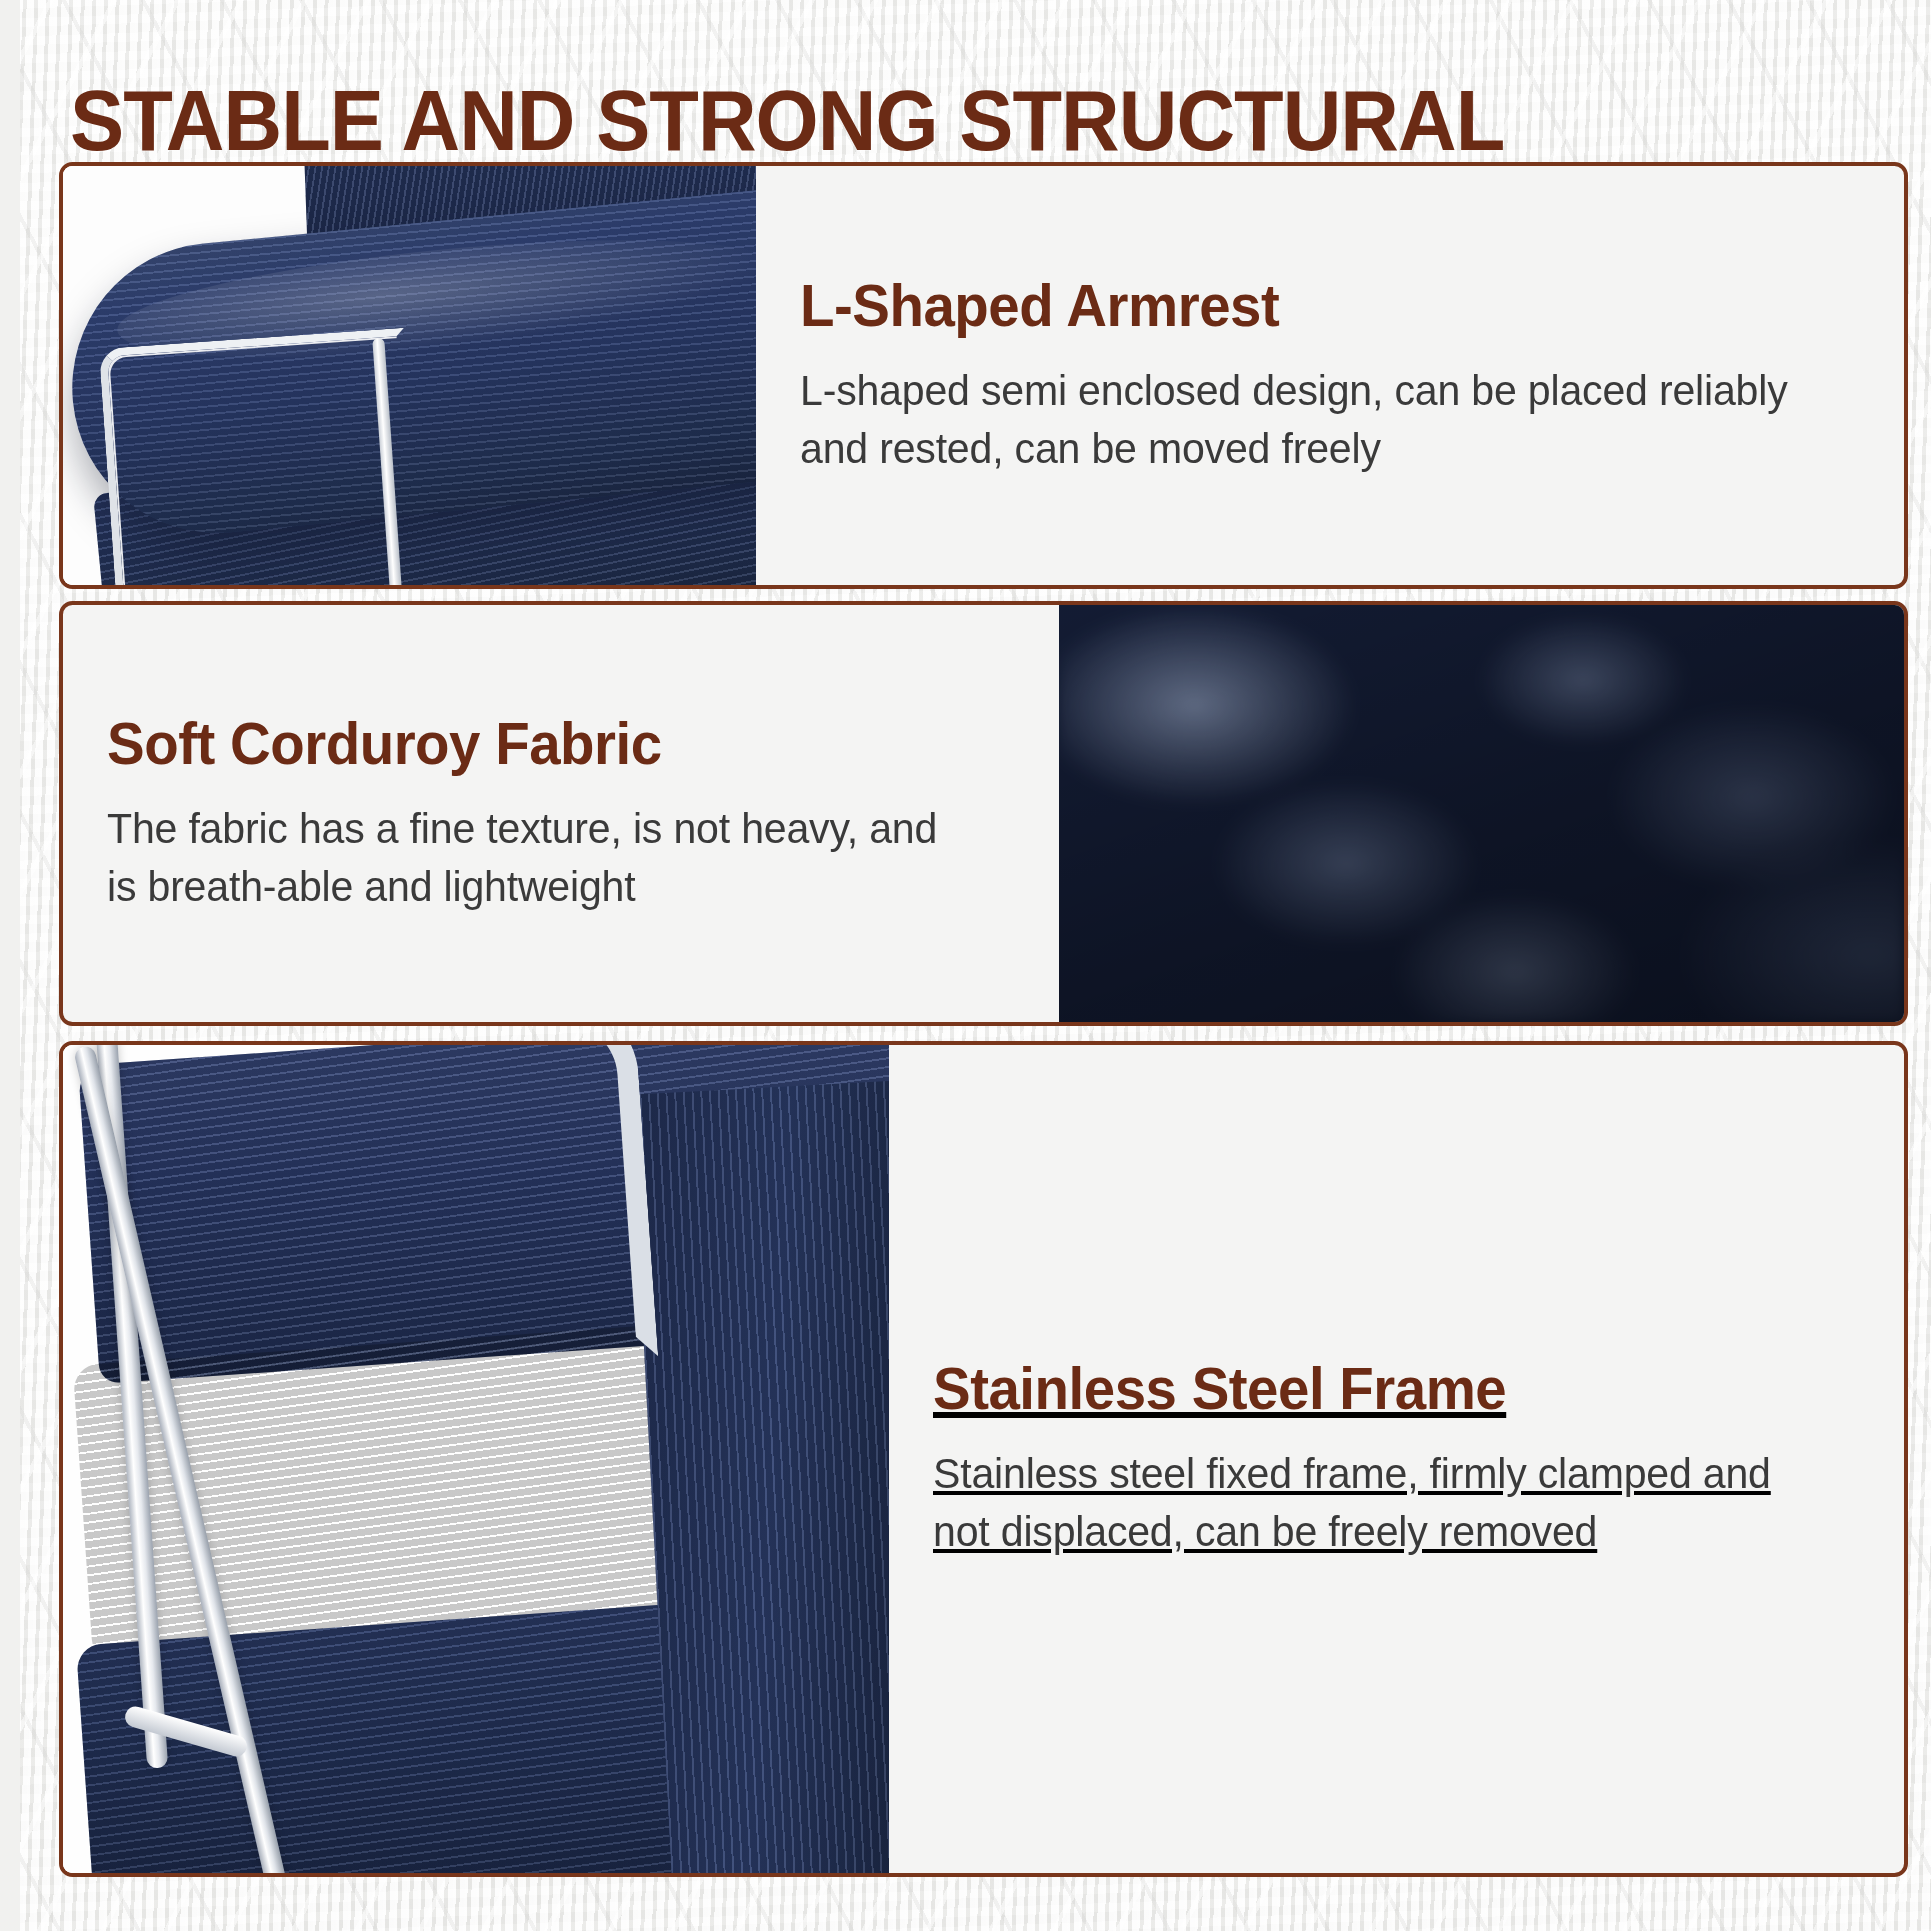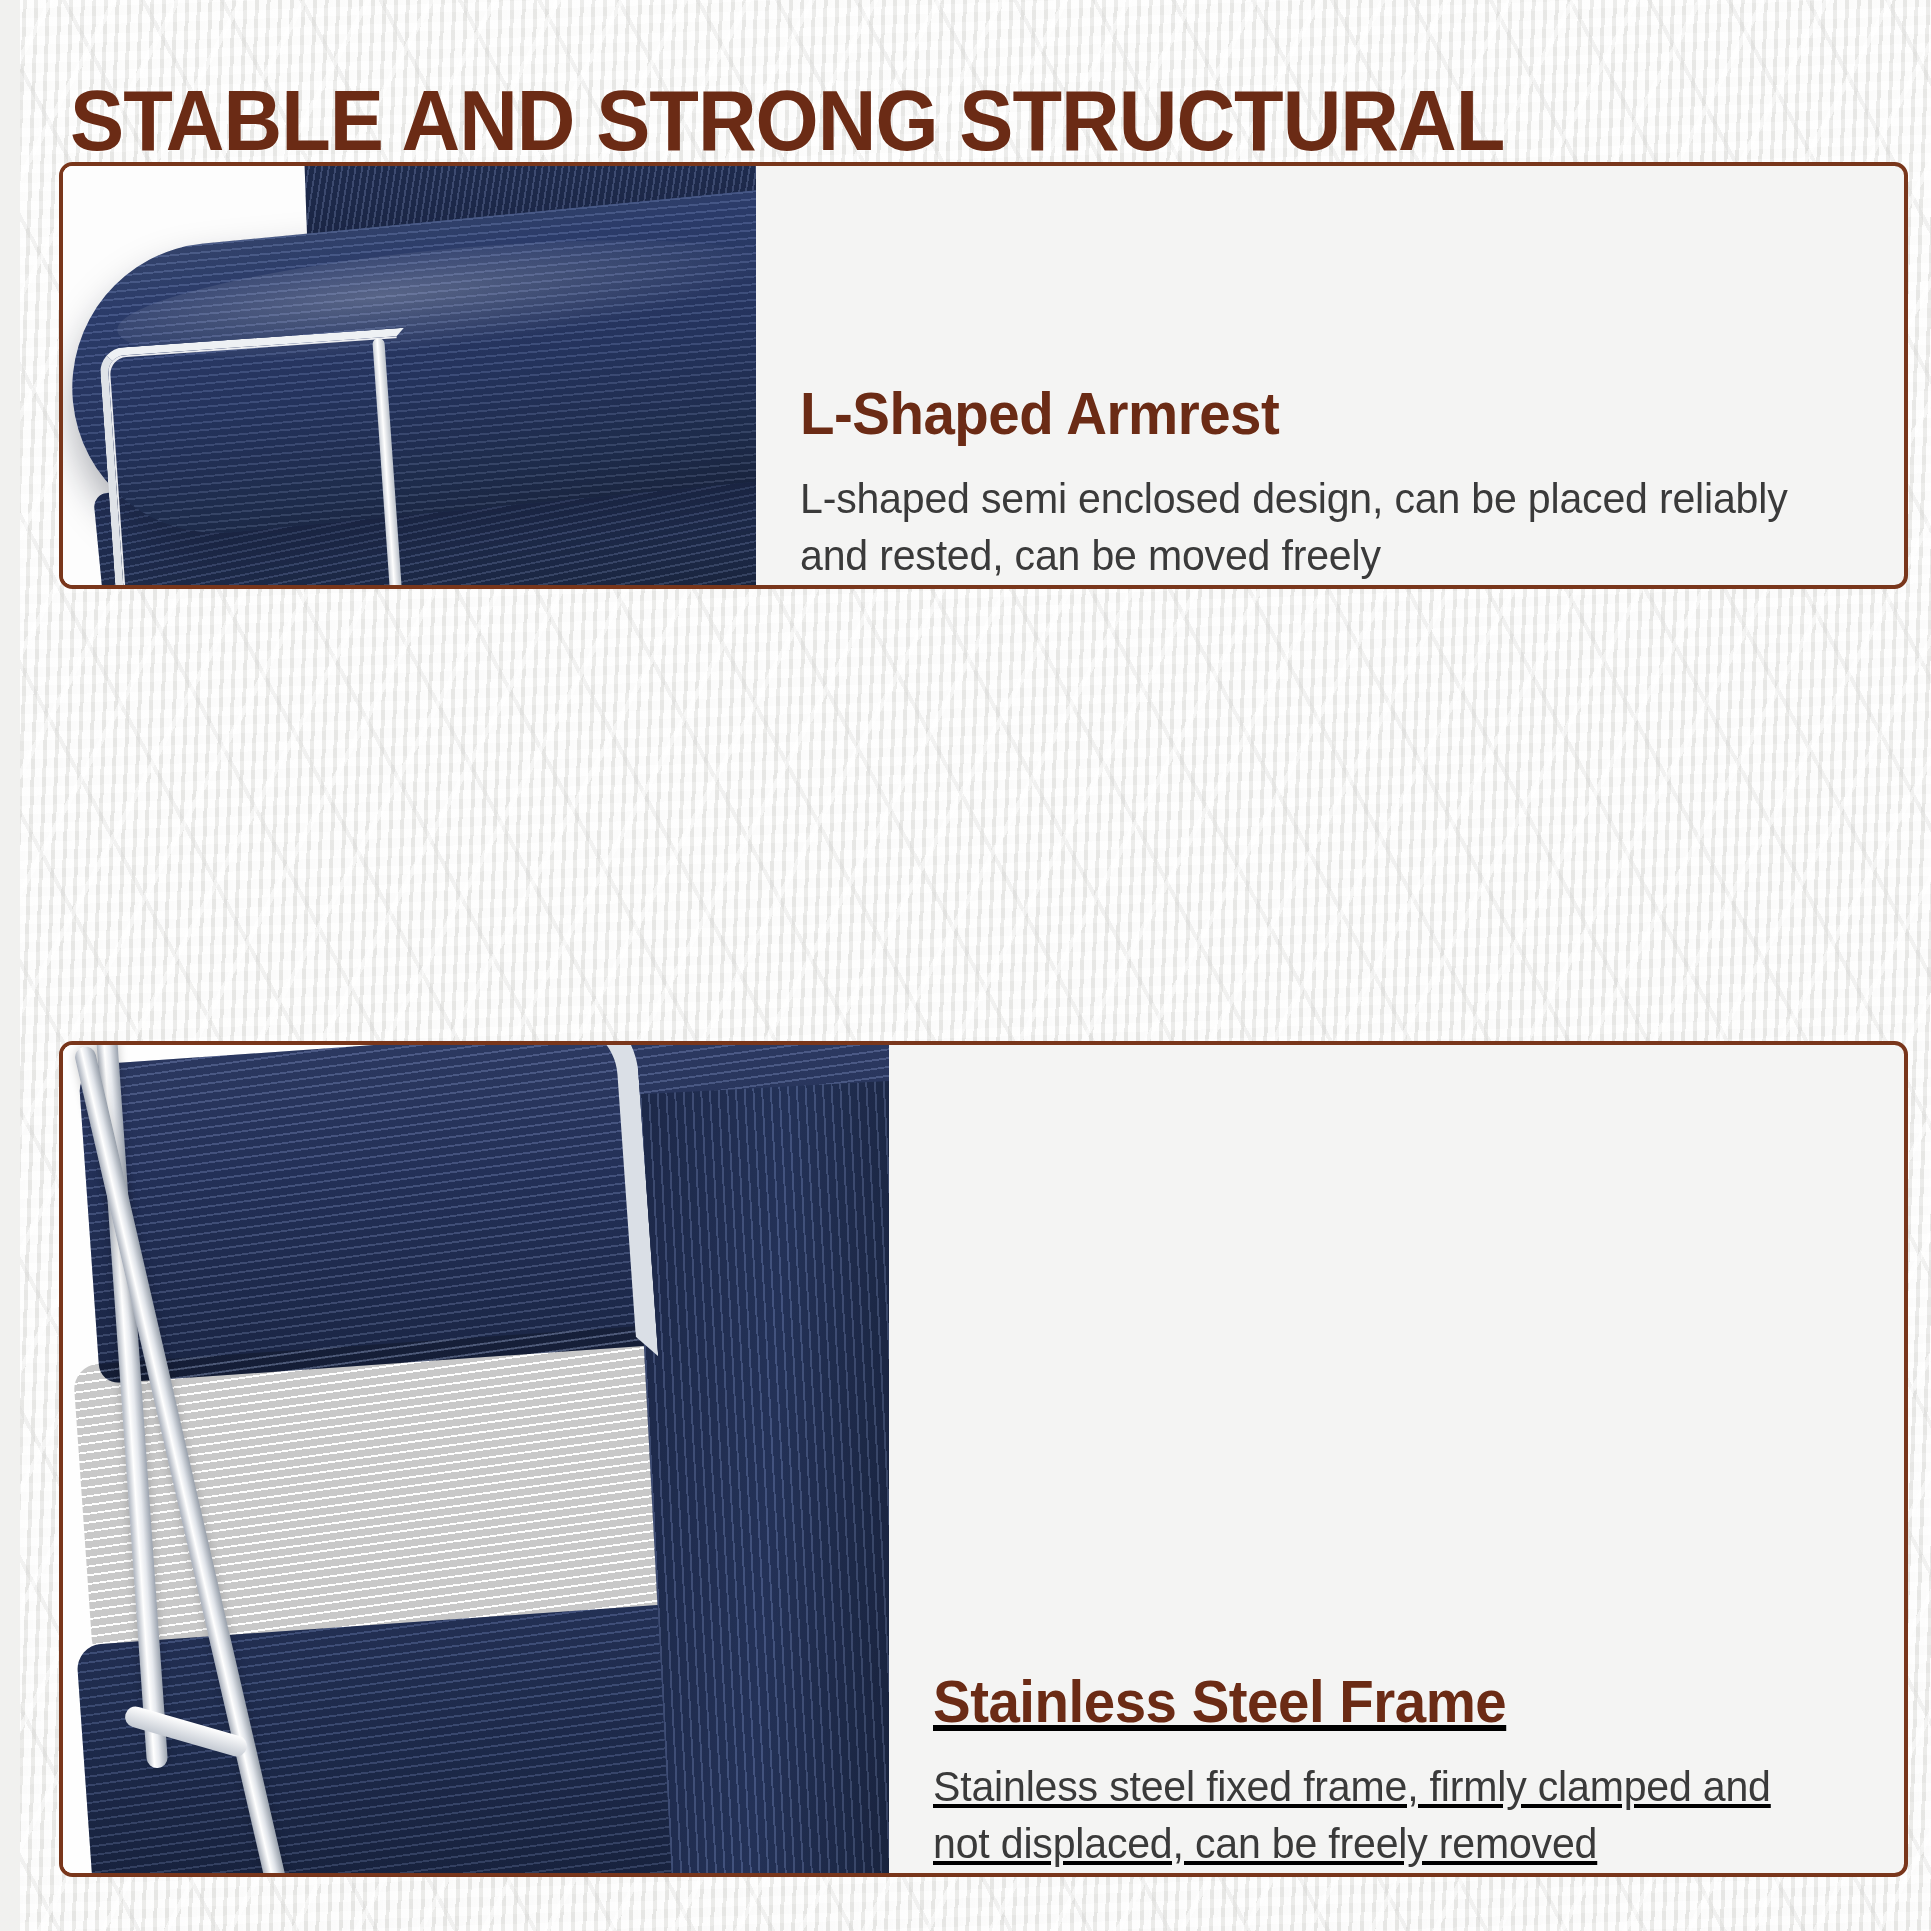--- a/index.html
+++ b/index.html
@@ -48,21 +48,21 @@
     background:#f4f4f3;
     box-sizing:border-box;
     overflow:hidden;
     display:flex;
   }
   #card-1{top:162px;height:427px;}
   #card-2{top:601px;height:425px;}
   #card-3{top:1041px;height:836px;text-decoration:underline;}
 
   .card .photo{position:relative;overflow:hidden;flex:0 0 auto;background:#fff;}
-  .card .copy{flex:1 1 auto;position:relative;padding:0 44px;display:flex;flex-direction:column;justify-content:flex-end;}
+  .card .copy{flex:1 1 auto;position:relative;padding:0 44px;display:flex;flex-direction:column;justify-content:center;}
 
   .feature-title{
     font-weight:700;
     color:#6B2B15;
     font-size:60px;
     line-height:1.05;
     letter-spacing:-0.5px;
     transform:scaleX(.94);
     transform-origin:left center;
     margin:0 0 25px 0;
@@ -279,20 +279,31 @@
         <div class="wire"></div>
         <div class="wire2"></div>
       </div>
     </div>
     <div class="copy">
       <div class="feature-title">L-Shaped Armrest</div>
       <p class="feature-body">L-shaped semi enclosed design, can be placed reliably and rested, can be moved freely</p>
     </div>
   </div>
 
+  <div class="card" id="card-2">
+    <div class="copy">
+      <div class="feature-title">Soft Corduroy Fabric</div>
+      <p class="feature-body">The fabric has a fine texture, is not heavy, and is breath-able and lightweight</p>
+    </div>
+    <div class="photo" id="photo-corduroy">
+      <div class="tex"></div>
+      <div class="fuzz"></div>
+      <div class="shade"></div>
+    </div>
+  </div>
 
   <div class="card" id="card-3">
     <div class="photo" id="photo-frame">
       <div class="bg"></div>
       <div class="blk1">
           <div class="rib"></div>
         </div>
       <div class="blk2">
           <div class="rib"></div>
         </div>

